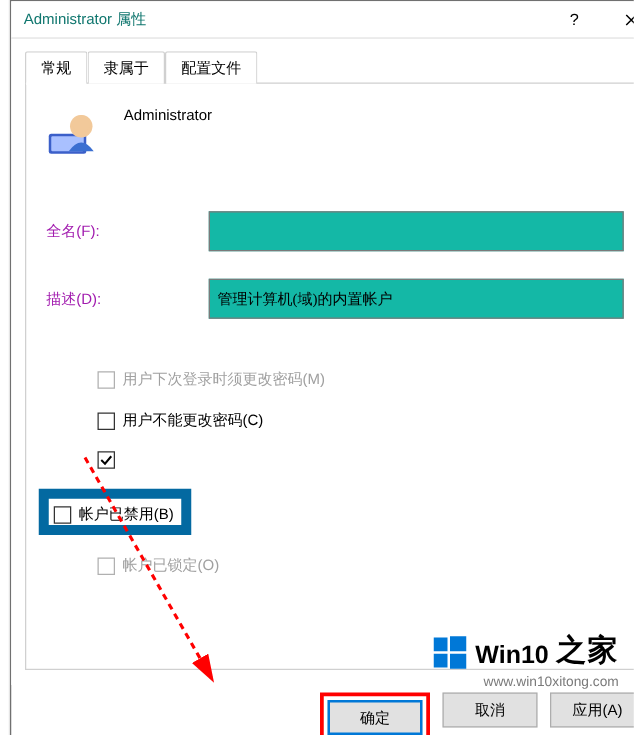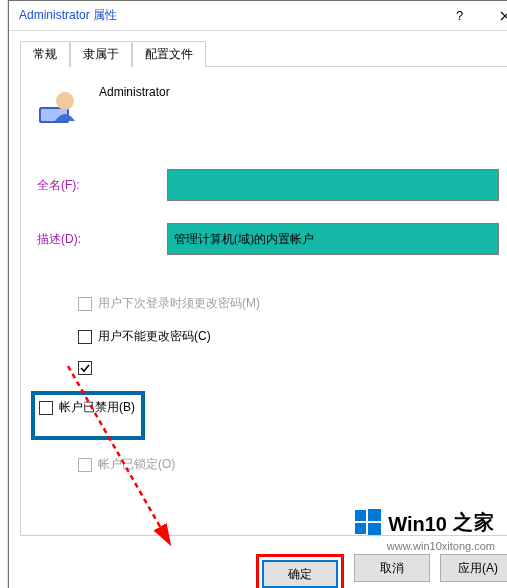--- a/index.html
+++ b/index.html
@@ -28,21 +28,21 @@
   border: 1px solid #707070;
 }
 .titlebar {
   height: 30px;
   background: #fff;
   display: flex;
   align-items: center;
   padding-left: 10px;
   border-bottom: 1px solid #dcdcdc;
 }
-.titlebar .title { flex: 1; font-size: 12px; color: #1d4ed8; }
+.titlebar .title { flex: 1; font-size: 12px; color: #0f766e; }
 .titlebar .btn {
   width: 45px; height: 29px;
   display: flex; align-items: center; justify-content: center;
   font-size: 13px; color: #000;
 }
 .titlebar .btn.close svg { width: 10px; height: 10px; }
 .client {
   padding: 9px 11px 12px 11px;
   background: #fff;
 }
@@ -124,22 +124,22 @@
   border: 1px solid #333;
   background: #fff;
   display: inline-flex;
   align-items: center; justify-content: center;
   flex-shrink: 0;
 }
 .cb.disabled { border-color: #b0b0b0; }
 .cb svg { width: 10px; height: 10px; display: none; }
 .cb.checked svg { display: block; }
 .highlight-red {
-  border: 4px solid #0369a1;
-  padding: 4px 6px 20px 4px;
+  border: 8px solid #0369a1;
+  padding: 4px 6px 0 4px;
   margin-left: -6px;
   display: inline-flex;
   align-items: center;
   gap: 6px;
 }
 .buttons {
   display: flex;
   gap: 10px;
   justify-content: flex-end;
   padding: 6px 11px 10px 11px;
@@ -170,21 +170,21 @@
   bottom: 52px;
   display: flex;
   align-items: flex-end;
   gap: 6px;
   color: #000;
   font-size: 16px;
 }
 .watermark .wl {
   width: 28px; height: 28px;
 }
-.watermark .zh { font-size: 20px; font-weight: bold; letter-spacing: 1px; font-family: Liberation Serif, serif; }
+.watermark .zh { font-size: 24px; font-weight: bold; letter-spacing: 1px; font-family: Liberation Serif, serif; }
 .watermark-url {
   position: absolute;
   right: 12px;
   bottom: 36px;
   font-size: 11px;
   color: #7a7a7a;
 }
 </style>
 </head>
 <body>

